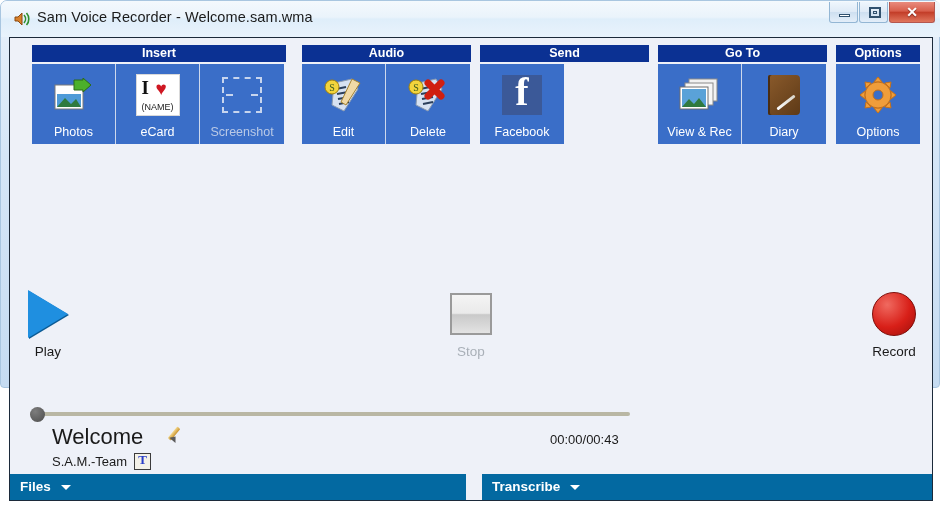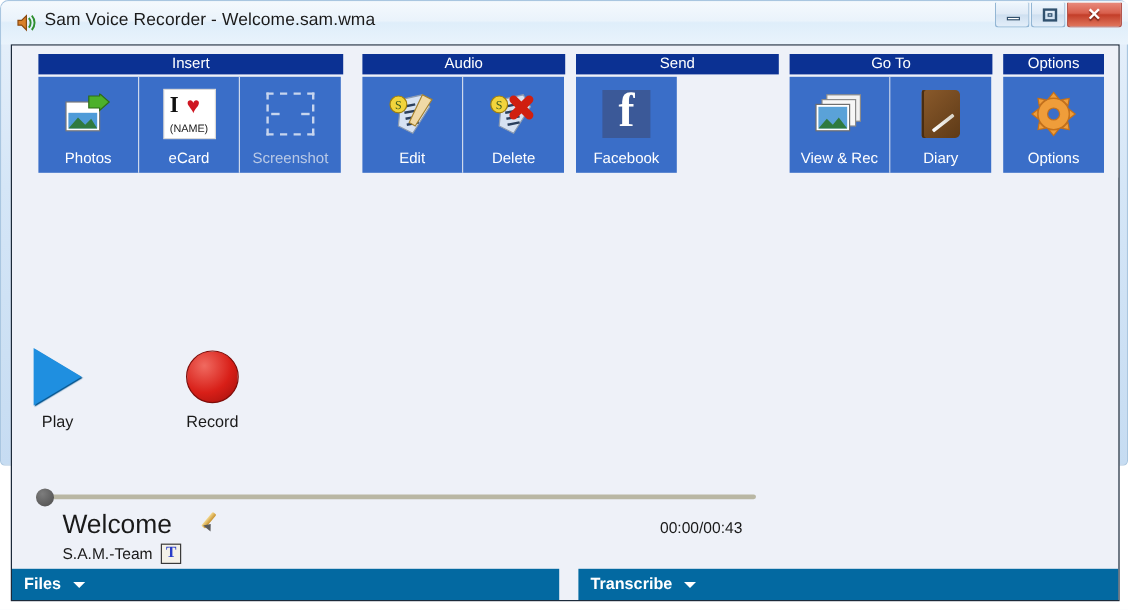--- a/index.html
+++ b/index.html
@@ -119,21 +119,21 @@
     position: absolute;
     top: 7px;
   }
   .group-header {
     height: 17px;
     line-height: 17px;
     text-align: center;
     color: #ffffff;
     background: #0b3193;
     font-size: 12.5px;
-    font-weight: normal;
+    font-weight: bold;
     box-sizing: border-box;
   }
   .group-buttons {
     display: flex;
     margin-top: 2px;
   }
   .tbtn {
     width: 84px;
     height: 80px;
     background: #3a6ec8;
@@ -241,21 +241,21 @@
     border-radius: 1px;
   }
   .ic-gear { position: relative; width: 40px; height: 40px; }
 
   
   .transport {
     position: absolute;
     left: 0; top: 248px;
     width: 922px;
     display: flex;
-    justify-content: flex-start;
+    justify-content: space-between;
     gap: 53px;
   }
   .tc { width: 76px; text-align: center; cursor: pointer; }
   .tc .art { height: 56px; display:flex; align-items:center; justify-content:center; }
   .tc .cap {
     margin-top: 2px;
     font-size: 13.5px;
     color: #1a1a1a;
   }
   .tc.disabled .cap { color: #a9b0b8; }
@@ -578,20 +578,26 @@
       </div>
     </div>
 
     <div class="transport">
       <div class="tc">
         <span class="art">
             <span class="play-tri"></span>
           </span>
         <div class="cap">Play</div>
       </div>
+      <div class="tc disabled">
+        <span class="art">
+            <span class="stop-sq"></span>
+          </span>
+        <div class="cap">Stop</div>
+      </div>
       <div class="tc">
         <span class="art">
             <span class="rec-circ"></span>
           </span>
         <div class="cap">Record</div>
       </div>
     </div>
 
     <div class="seek">
       <div class="track"></div>

